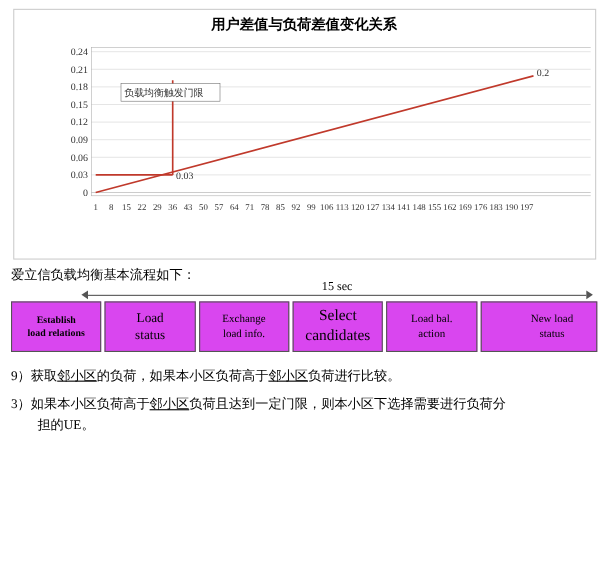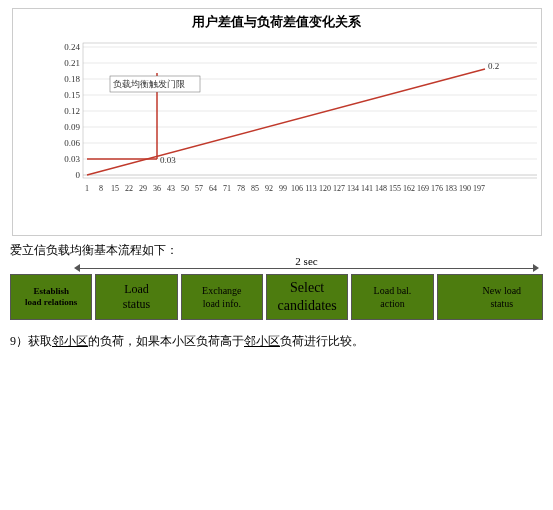--- a/index.html
+++ b/index.html
@@ -40,21 +40,21 @@
     .flow-boxes {
       display: flex;
       gap: 3px;
       align-items: stretch;
     }
     .flow-box {
       border: 1px solid #555;
       padding: 4px 5px;
       font-size: 10px;
       text-align: center;
-      background: #4d7c0f;
+      background: #d946ef;
       min-width: 60px;
       flex: 1;
       display: flex;
       align-items: center;
       justify-content: center;
       line-height: 1.3;
     }
 
     
     .text-section {
@@ -145,33 +145,37 @@
 
 <div class="flow-section">
   <div class="flow-title">
     <span>爱立信负载均衡基本流程如下：</span>
   </div>
 
   <div style="display:flex; align-items:center; margin-left:64px; margin-bottom:2px; margin-right:4px;">
     <div style="flex:1; position:relative; display:flex; align-items:center;">
       <div style="width:0;height:0;border-top:4px solid transparent;border-bottom:4px solid transparent;border-right:6px solid #555;"></div>
       <div style="flex:1;height:1px;background:#555;position:relative;">
-        <span style="position:absolute;top:-13px;left:50%;transform:translateX(-50%);font-size:11px;white-space:nowrap;">2 sec</span>
+        <span style="position:absolute;top:-13px;left:50%;transform:translateX(-50%);font-size:11px;white-space:nowrap;">15 sec</span>
       </div>
       <div style="width:0;height:0;border-top:4px solid transparent;border-bottom:4px solid transparent;border-left:6px solid #555;"></div>
     </div>
   </div>
 
   <div class="flow-boxes">
     <div class="flow-box" style="font-size:9px; font-weight:bold;">Establish<br>load relations</div>
     <div class="flow-box" style="font-size:12px;">Load<br>status</div>
     <div class="flow-box" style="font-size:10px;">Exchange<br>load info.</div>
     <div class="flow-box" style="font-size:14px;">Select<br>candidates</div>
     <div class="flow-box" style="font-size:10px;">Load bal.<br>action</div>
     <div class="flow-box" style="font-size:10px;padding-left:29px;">New load<br>status</div>
   </div>
 </div>
 
 <div class="text-section">
   <div class="text-para">
     <span>9）获取</span><span class="underline-text">邻小区</span><span>的负荷，如果本小区负荷高于</span><span class="underline-text">邻小区</span><span>负荷进行比较。</span>
   </div>
+  <div class="text-para">
+    <span>3）如果本小区负荷高于</span><span class="underline-text">邻小区</span><span>负荷且达到一定门限，则本小区下选择需要进行负荷分</span><br>
+    <span style="padding-left:2em;display:inline-block;">担的UE。</span>
+  </div>
 </div>
 
 </body></html>

